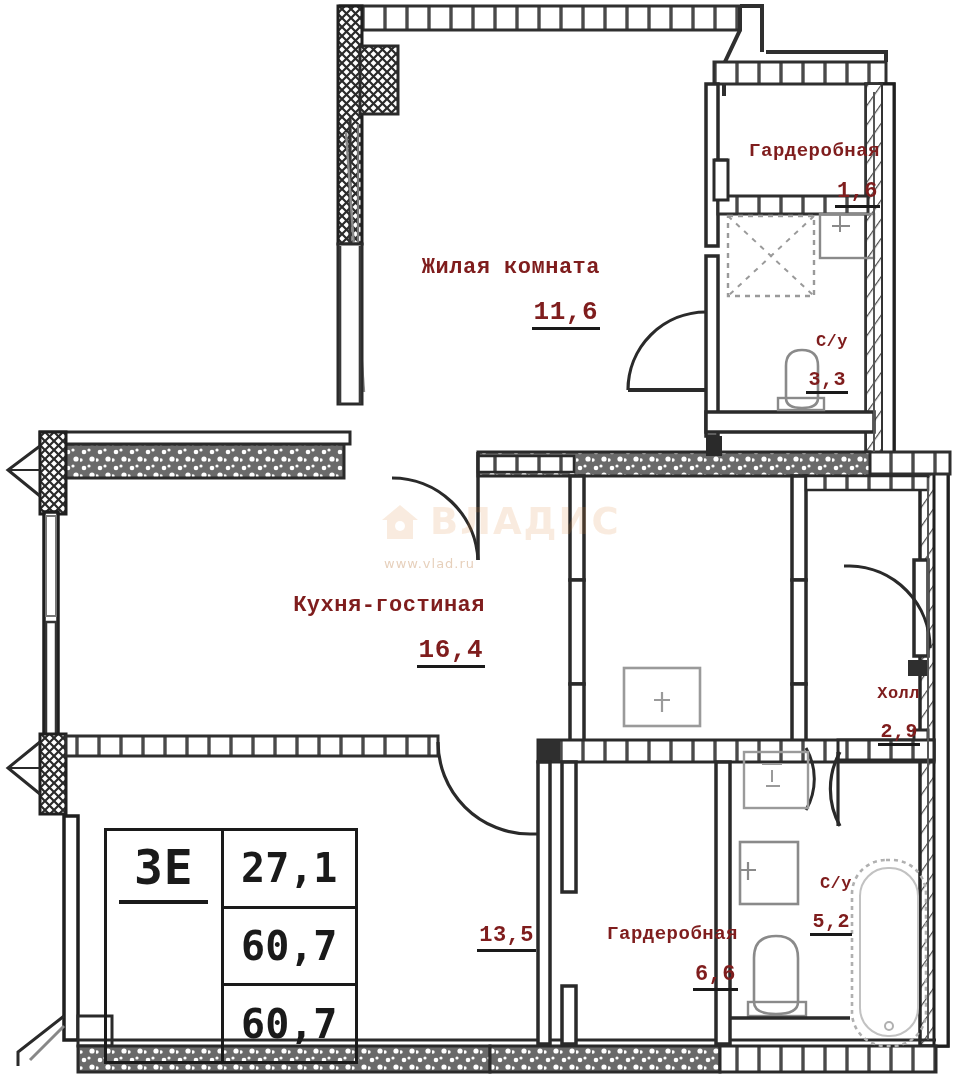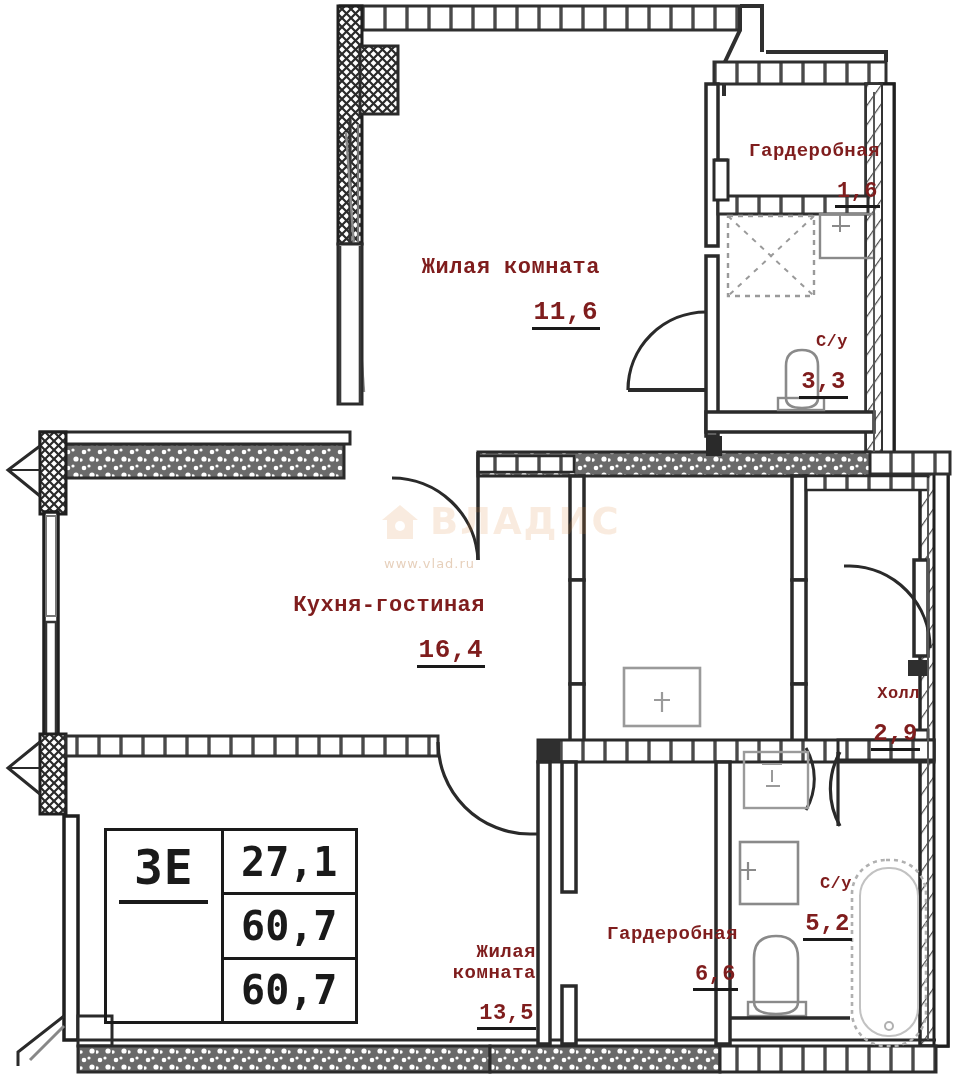--- a/index.html
+++ b/index.html
@@ -8,22 +8,22 @@
   #plan-svg{position:absolute;left:0;top:0;width:954px;height:1080px;}
   .rm-label{position:absolute;text-align:right;color:#7f1d1d;
             font-family:Liberation Mono, monospace;
             letter-spacing:0.5px;line-height:1.12;white-space:pre;pointer-events:none;}
   .rm-name{font-size:22px;font-weight:700;}
   .rm-area{font-size:26px;font-weight:700;display:inline-block;
            border-bottom:3px solid #1a1a1a;padding:0 2px;}
   .rm-small .rm-name{font-size:19px;}
   .rm-small .rm-area{font-size:22px;border-bottom-width:3px;}
   .rm-tiny .rm-name{font-size:17px;}
-  .rm-tiny .rm-area{font-size:24px;border-bottom-width:3px;}
-  #badge{position:absolute;left:104px;top:828px;width:254px;height:196px;
+  .rm-tiny .rm-area{font-size:20px;border-bottom-width:3px;}
+  #badge{position:absolute;left:104px;top:828px;width:254px;height:236px;
          border:3px solid #1a1a1a;box-sizing:border-box;display:flex;}
   #badge-left{width:47%;border-right:3px solid #1a1a1a;box-sizing:border-box;
               display:flex;flex-direction:column;align-items:center;}
   #badge-rooms{font-family:"DejaVu Sans Mono","Liberation Mono",monospace;
                font-size:48px;font-weight:700;color:#1a1a1a;line-height:1;
                margin-top:12px;letter-spacing:1px;}
   #badge-rule{width:78%;height:4px;background:#1a1a1a;margin-top:9px;}
   #badge-right{flex:1;display:flex;flex-direction:column;}
   .badge-cell{flex:1;display:flex;align-items:center;justify-content:center;
               font-family:"DejaVu Sans Mono","Liberation Mono",monospace;
@@ -253,22 +253,20 @@
     <div class="rm-name">Гардеробная</div>
     <span class="rm-area">6,6</span>
   </div>
 
   <div class="rm-label rm-tiny" style="left:752px;top:838px;width:100px;">
     <div class="rm-name">С/у</div>
     <span class="rm-area">5,2</span>
   </div>
 
   <div class="rm-label rm-small" style="left:356px;top:906px;width:180px;">
-    <div class="rm-name">Жилая
-комната</div>
     <span class="rm-area">13,5</span>
   </div>
 
   <div id="badge">
     <div id="badge-left">
       <div id="badge-rooms">3Е</div>
       <div id="badge-rule"></div>
     </div>
     <div id="badge-right">
       <div class="badge-cell">27,1</div>

